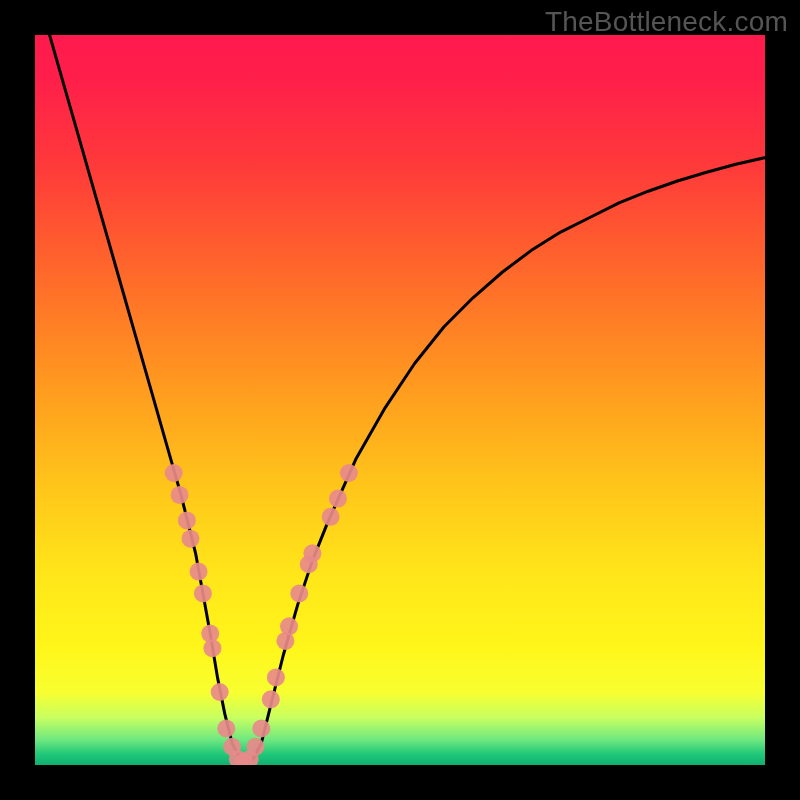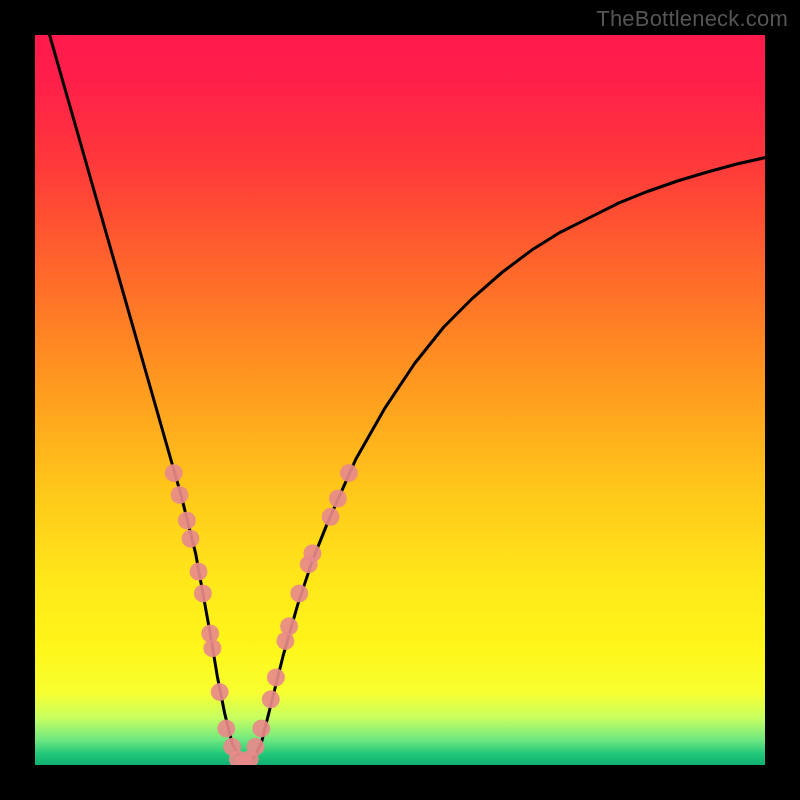--- a/index.html
+++ b/index.html
@@ -8,21 +8,21 @@
     width: 800px;
     height: 800px;
     background: #000;
     position: relative;
   }
   .watermark {
     position: absolute;
     top: 6px;
     right: 12px;
     font-family: Arial, Helvetica, sans-serif;
-    font-size: 22px;
+    font-size: 28px;
     font-weight: 500;
     color: #555;
     letter-spacing: 0.2px;
     z-index: 10;
   }
   .plot-area {
     position: absolute;
     left: 35px;
     top: 35px;
     width: 730px;

